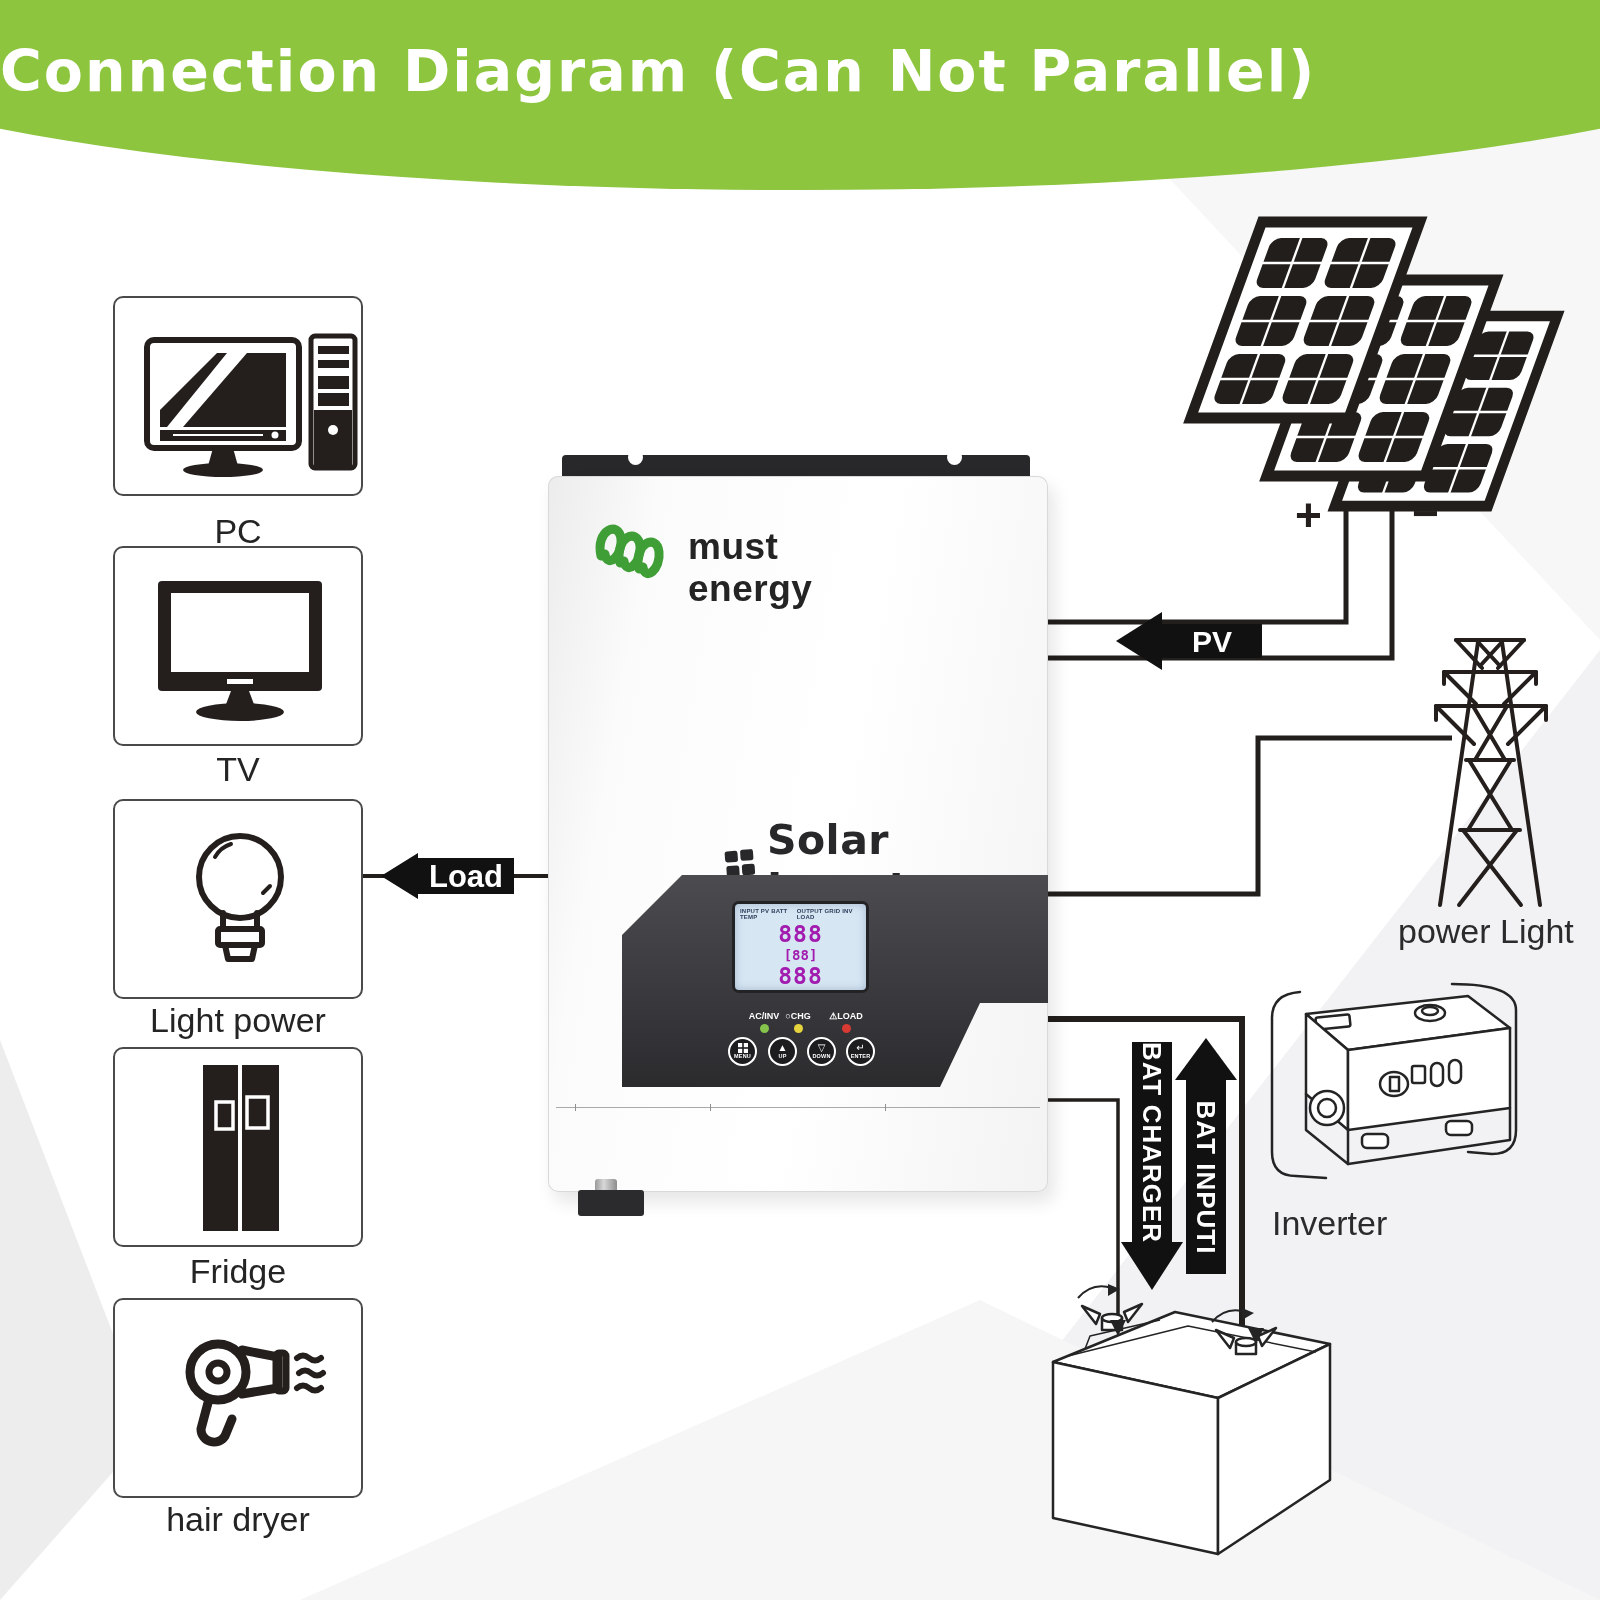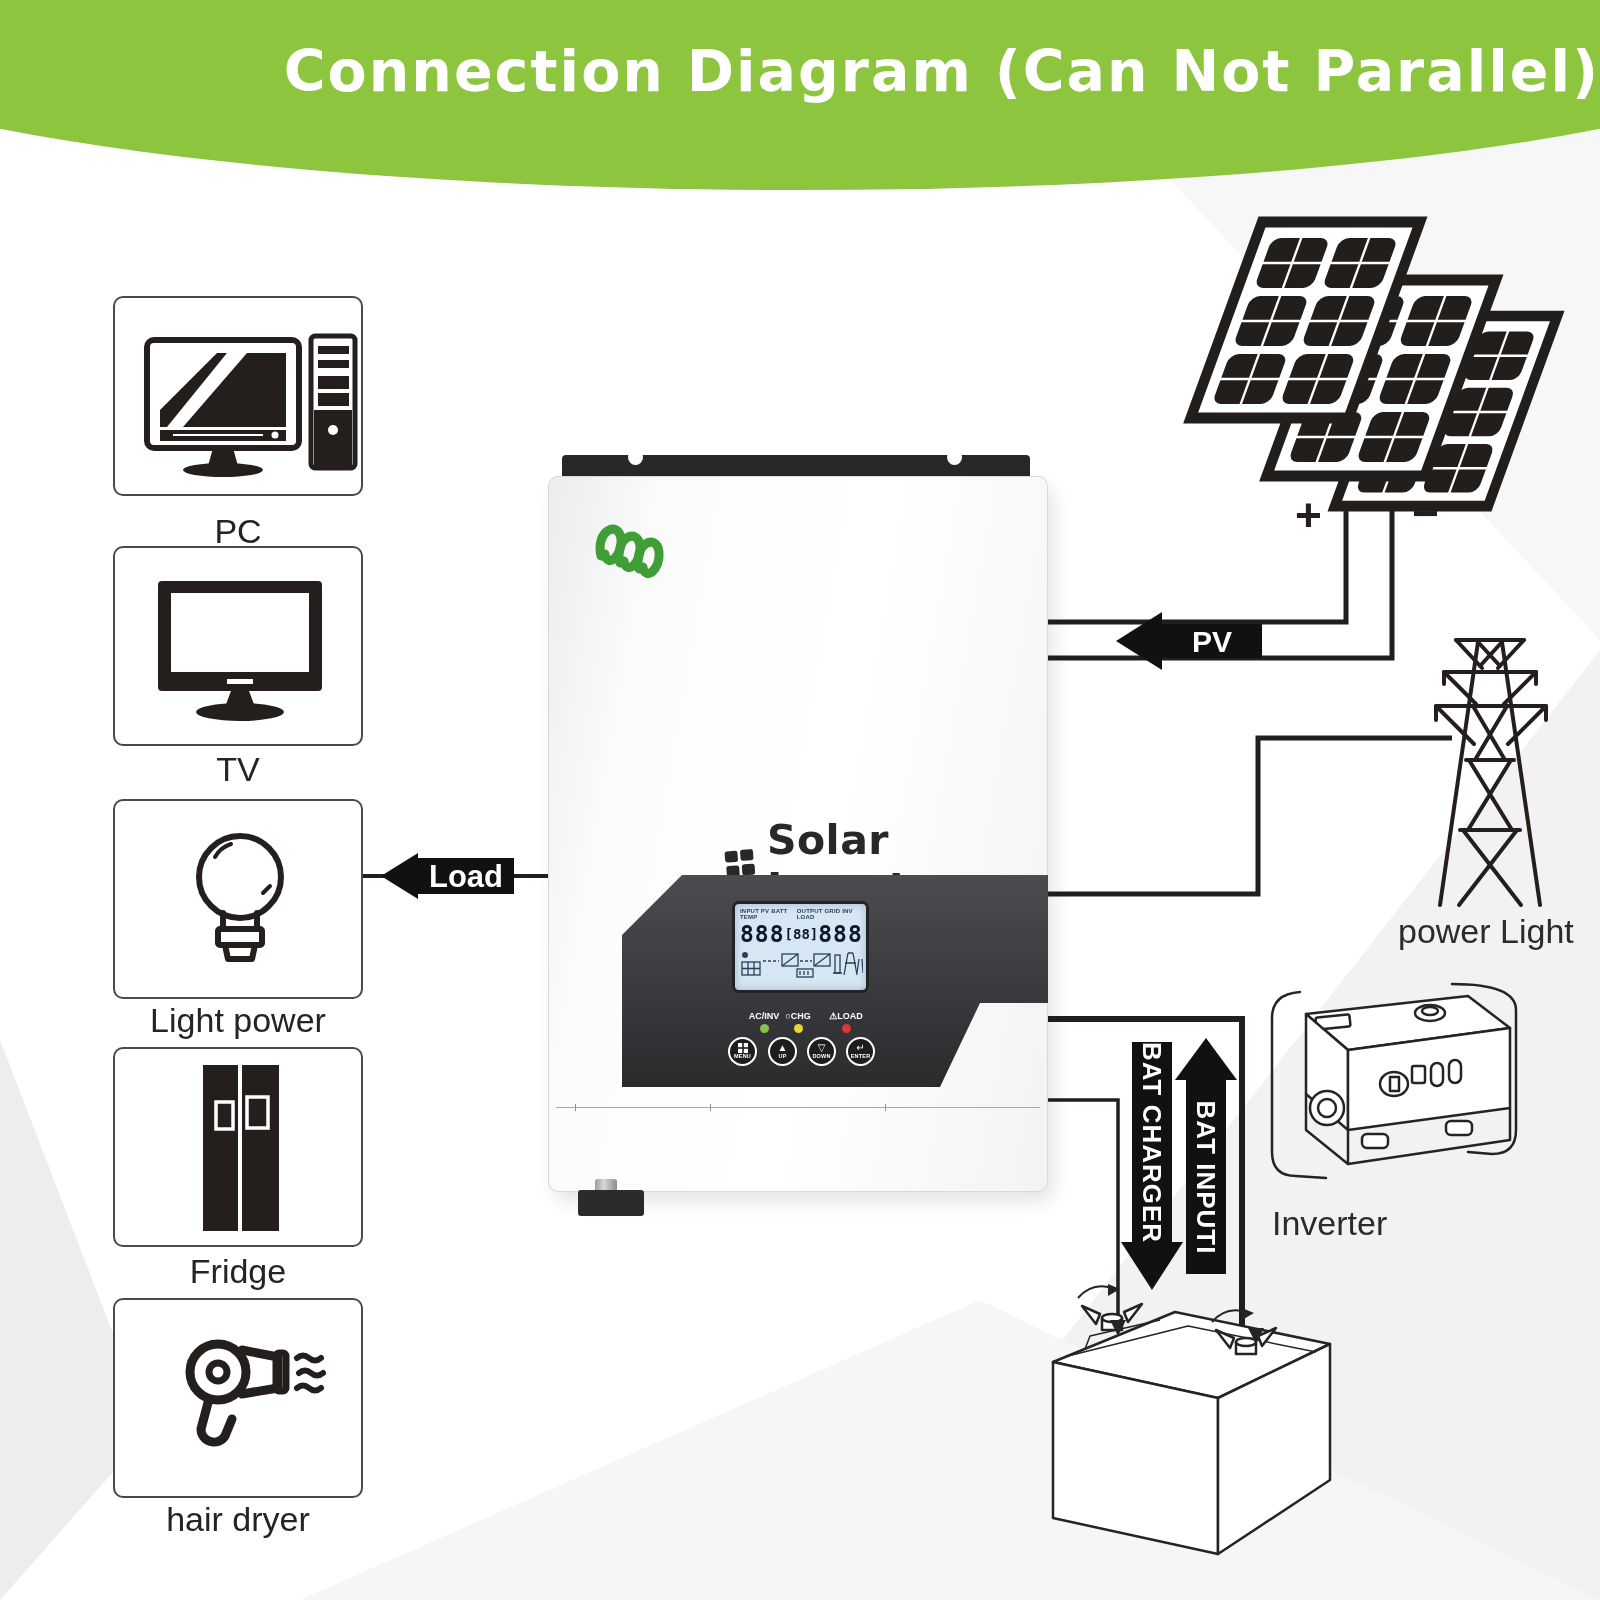--- a/index.html
+++ b/index.html
@@ -4,21 +4,21 @@
 <style>
   * { margin:0; padding:0; box-sizing:border-box; }
   html,body { background:#ffffff; }
   body { width:1600px; height:1600px; font-family:"Liberation Sans", sans-serif; }
   #canvas { position:relative; width:1600px; height:1600px; overflow:hidden; background:#ffffff; }
   .abs { position:absolute; }
 
   
   .header-curve { left:-15%; top:-150px; width:130%; height:340px; background:#8dc53e;
                   border-radius:50%; z-index:2; }
-  .header-title { left:0; top:38px; width:1600px; text-align:right; z-index:3;
+  .header-title { left:0; top:38px; width:1600px; text-align:left; z-index:3;
                   color:#ffffff; font-size:57px; font-weight:bold; letter-spacing:2px;
                   font-family:"DejaVu Sans","Liberation Sans",sans-serif; }
 
   
   .dev-box { left:113px; width:250px; height:200px; background:#ffffff;
              border:2px solid #4a4a4a; border-radius:10px; z-index:2; }
   .dev-label { left:113px; width:250px; text-align:center; font-size:34px; color:#242424; z-index:2; }
 
   
   .vbar { width:40px; background:#111111; z-index:3; display:flex; align-items:center; justify-content:center; }
@@ -49,21 +49,21 @@
   .product-text { font-size:41px; font-weight:bold; color:#28282a; letter-spacing:0.5px;
                   font-family:"DejaVu Sans","Liberation Sans",sans-serif; }
   .inv-panel { position:absolute; left:0; top:399px; width:500px; height:212px;
                background:linear-gradient(180deg,#4b4b50 0%,#3a3a3e 55%,#2b2b2e 100%);
                clip-path:polygon(134px 0, 500px 0, 500px 128px, 432px 128px, 392px 212px, 74px 212px, 74px 60px); }
   .lcd { position:absolute; left:187px; top:29px; width:131px; height:86px; background:#d7e6f3;
          border-radius:4px; box-shadow:0 0 0 3px #232326, inset 0 0 8px rgba(70,100,140,.35); overflow:hidden; }
   .lcd-head { display:flex; justify-content:space-between; padding:4px 5px 0 5px;
               font-size:6px; font-weight:bold; color:#2c3e5a; letter-spacing:0.2px; }
   .lcd-digits { display:flex; align-items:center; justify-content:space-between; padding:0 5px; margin-top:1px;
-                font-family:"DejaVu Sans Mono","Liberation Mono",monospace; font-weight:bold; color:#0f172a; }
+                font-family:"DejaVu Sans Mono","Liberation Mono",monospace; font-weight:bold; color:#a21caf;flex-direction:column; }
   .d-big { font-size:23px; letter-spacing:1px; }
   .d-mid { font-size:14px; }
   .led { position:absolute; text-align:center; color:#ffffff; font-size:9px; font-weight:bold; }
   .led .dot { margin:3px auto 0 auto; width:9px; height:9px; border-radius:50%; }
   .btn-row { position:absolute; top:162px; left:0; }
   .pbtn { position:absolute; width:29px; height:29px; border-radius:50%; background:#1d1d20;
           border:2px solid #ffffff; color:#ffffff; display:flex; flex-direction:column;
           align-items:center; justify-content:center; line-height:1; }
   .pbtn .glyph { font-size:10px; }
   .pbtn .blab { font-size:5.5px; font-weight:bold; margin-top:1px; letter-spacing:0.2px; }
@@ -281,20 +281,21 @@
     </div>
     <div class="inv-body">
       <div class="inv-logo">
         <svg width="92" height="78" viewBox="0 0 92 78">
           <g stroke="#3f9e35" stroke-width="9" fill="none" stroke-linecap="round">
             <path d="M9,44 C3,18 27,8 29,27 C31,44 15,57 13,42"></path>
             <path d="M28,51 C22,25 46,15 48,34 C50,51 34,64 32,49"></path>
             <path d="M47,57 C41,31 65,21 67,40 C69,57 53,70 51,55"></path>
           </g>
         </svg>
+        <span class="brand-text">must energy</span>
       </div>
       <div class="inv-product">
         <svg width="36" height="36" viewBox="0 0 36 36">
           <rect x="1" y="3" width="15" height="13" rx="3" fill="#28282a" transform="rotate(-4 8 9)"></rect>
           <rect x="19" y="1" width="15" height="13" rx="3" fill="#28282a" transform="rotate(-4 26 7)"></rect>
           <rect x="3" y="20" width="15" height="13" rx="3" fill="#28282a" transform="rotate(-4 10 26)"></rect>
           <rect x="21" y="18" width="15" height="13" rx="3" fill="#28282a" transform="rotate(-4 28 24)"></rect>
         </svg>
         <span class="product-text">Solar Inverter</span>
       </div>

